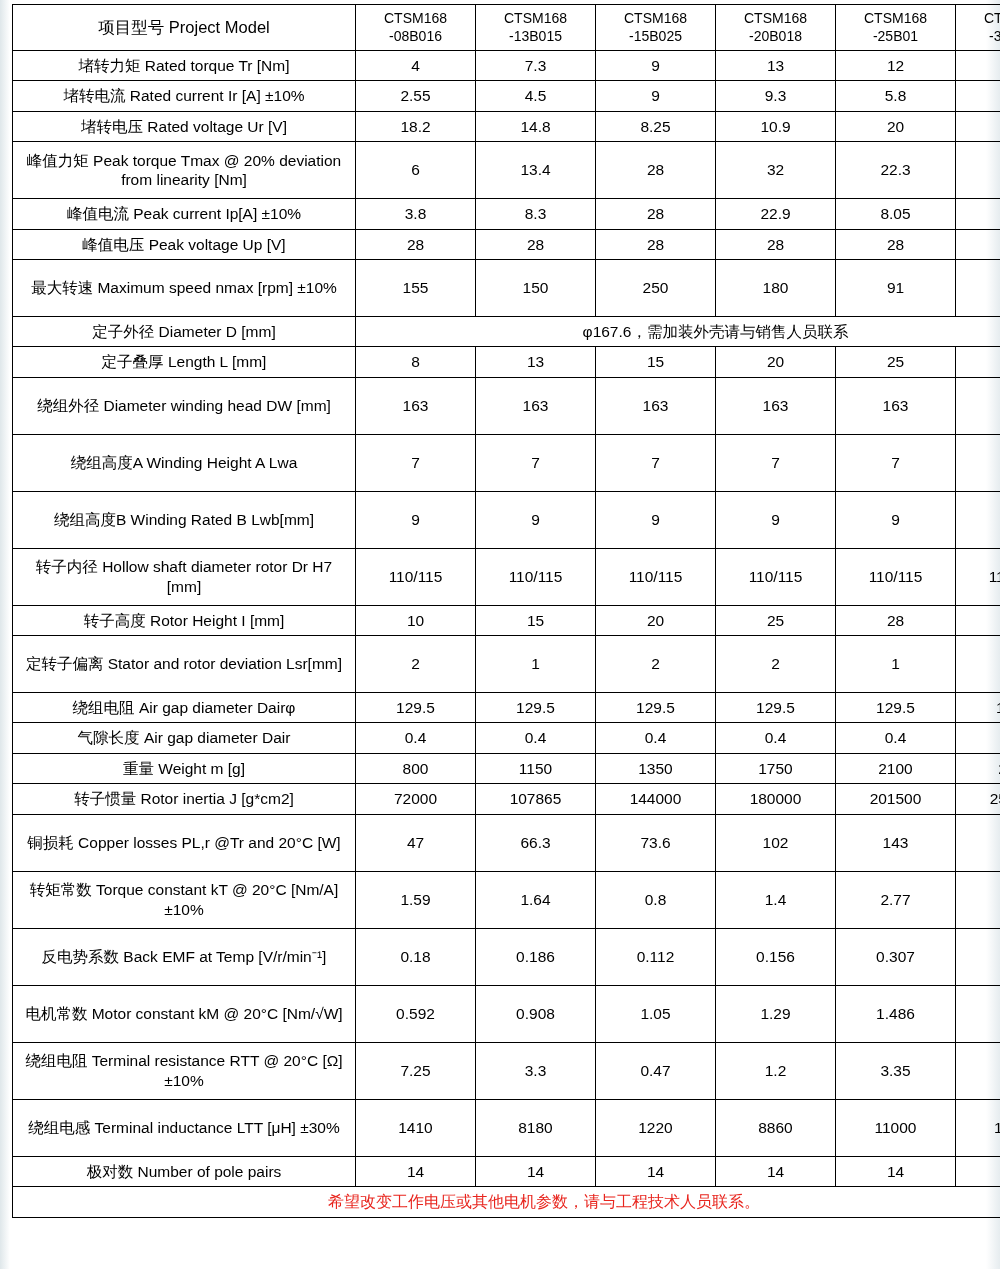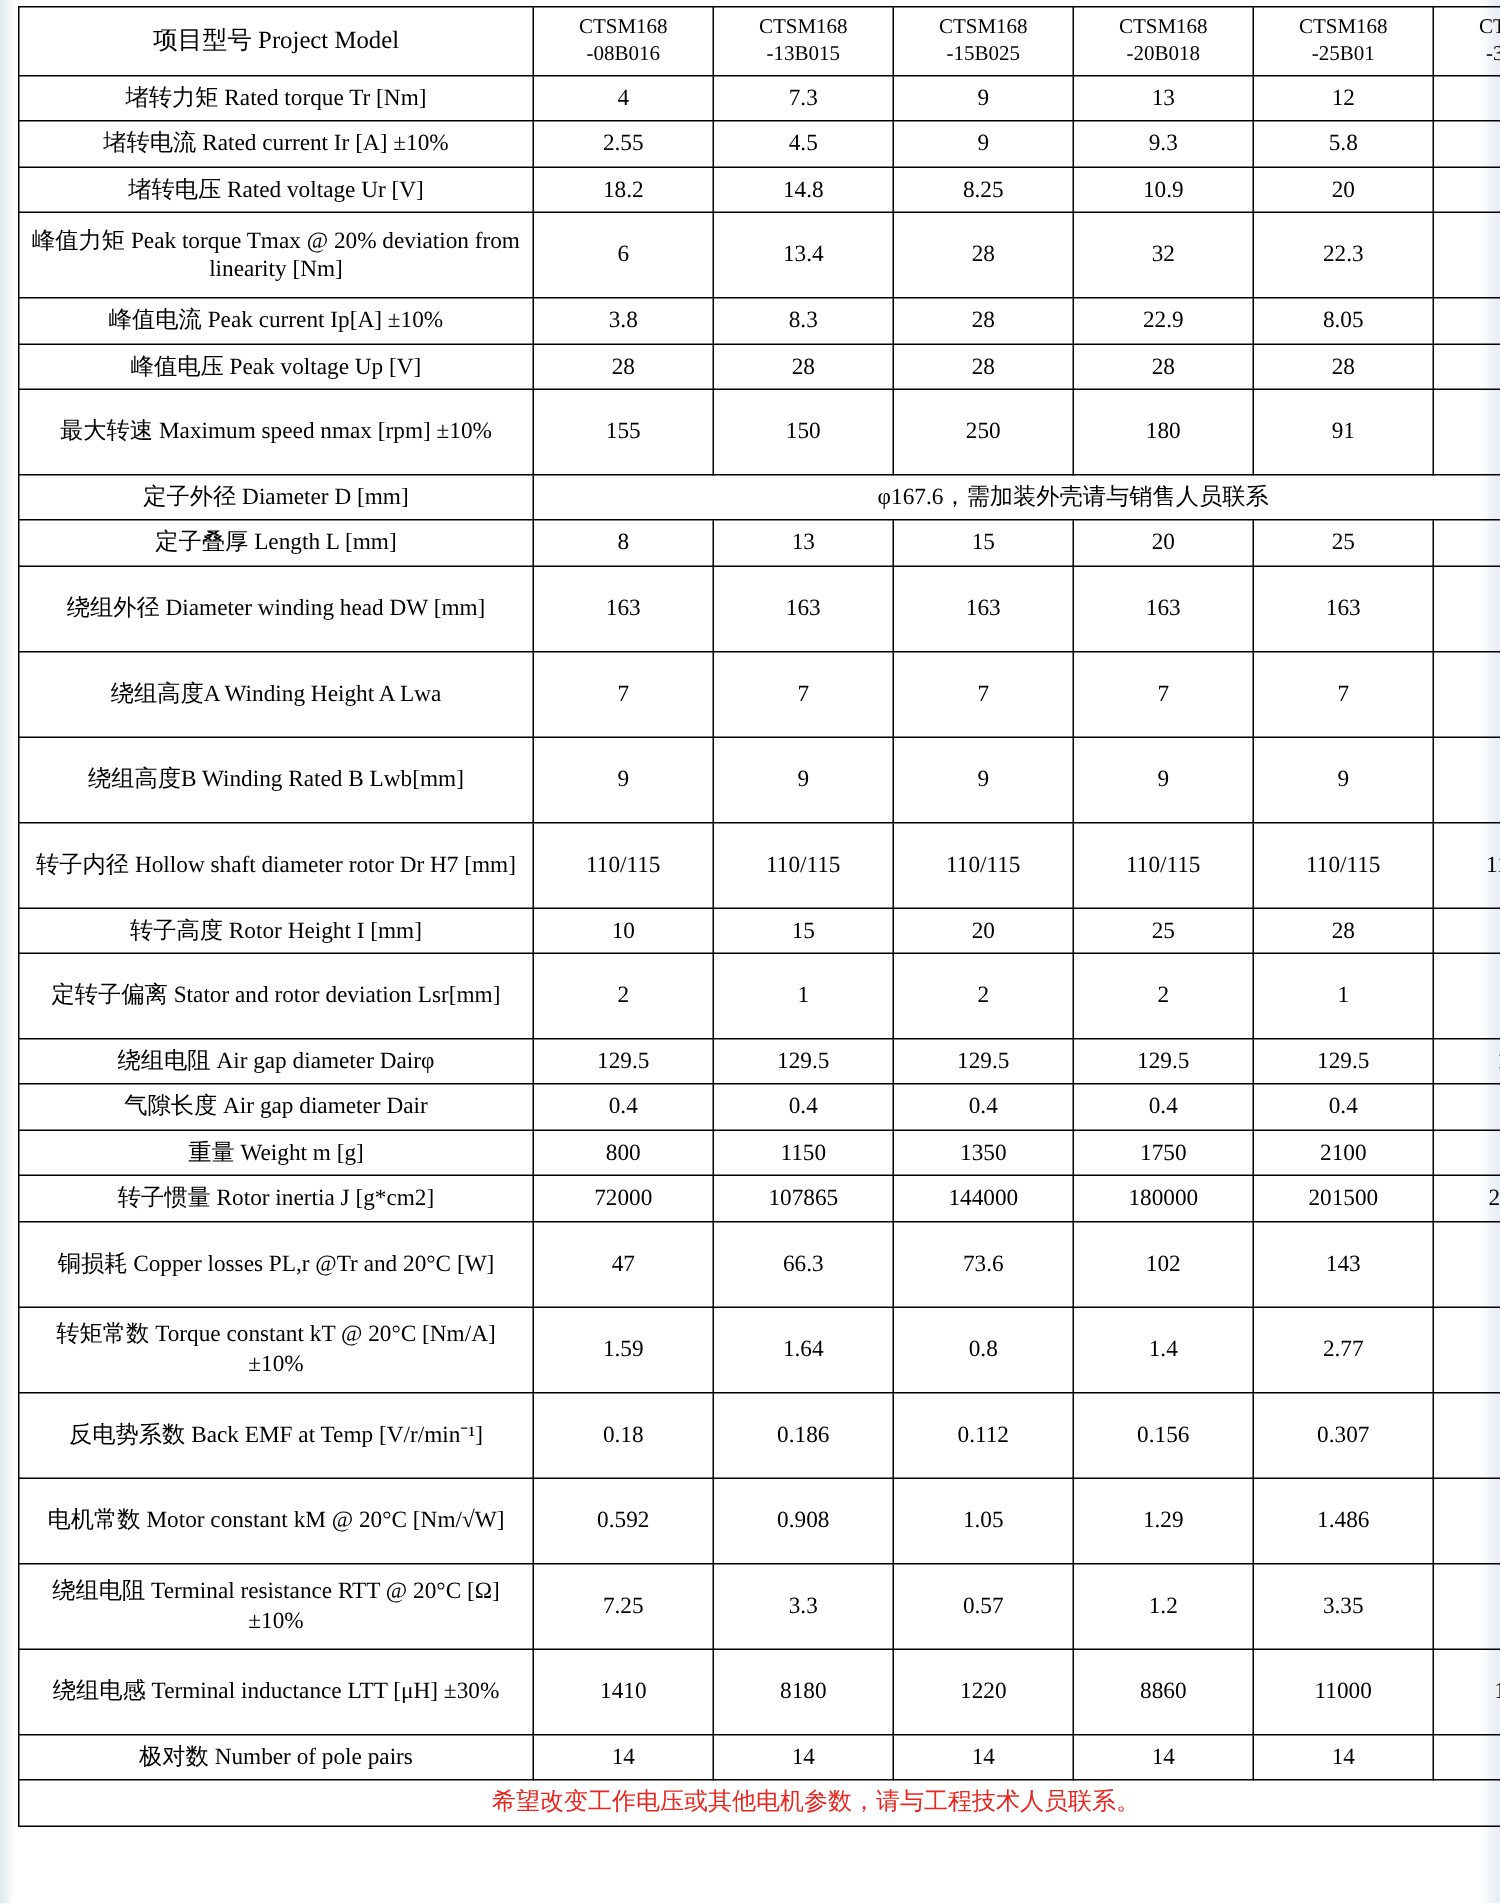--- a/index.html
+++ b/index.html
@@ -15,21 +15,20 @@
     position: relative;
     overflow: hidden;
   }
   .page {
     position: absolute;
     left: 0;
     top: 0;
     width: 1000px;
     height: 1269px;
     box-sizing: border-box;
-    font-family: Liberation Serif, serif;
   }
   
   .edge-left {
     position: absolute;
     left: 0; top: 0; bottom: 0;
     width: 10px;
     background: linear-gradient(to right, #dfe7ea, #ffffff);
   }
   .edge-right {
     position: absolute;
@@ -324,21 +323,21 @@
           <td class="val">0.908</td>
           <td class="val">1.05</td>
           <td class="val">1.29</td>
           <td class="val">1.486</td>
           <td class="val">1.68</td>
         </tr>
         <tr class="tall">
           <td class="label">绕组电阻 Terminal resistance RTT @ 20°C [Ω]   ±10%</td>
           <td class="val">7.25</td>
           <td class="val">3.3</td>
-          <td class="val">0.57</td>
+          <td class="val">0.47</td>
           <td class="val">1.2</td>
           <td class="val">3.35</td>
           <td class="val">2.95</td>
         </tr>
         <tr class="tall">
           <td class="label">绕组电感 Terminal inductance LTT  [μH] ±30%</td>
           <td class="val">1410</td>
           <td class="val">8180</td>
           <td class="val">1220</td>
           <td class="val">8860</td>

